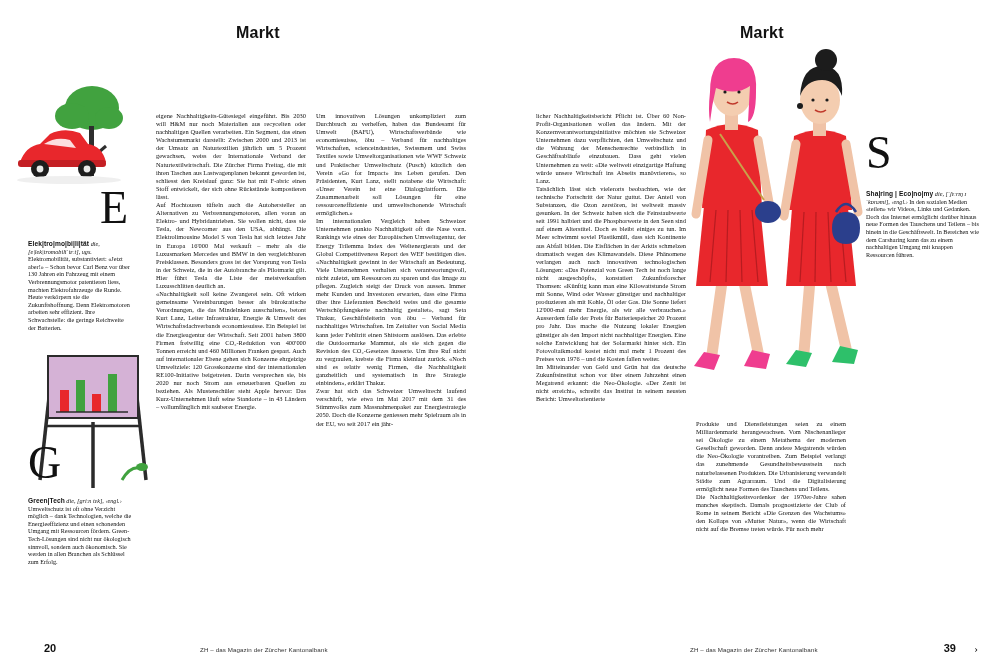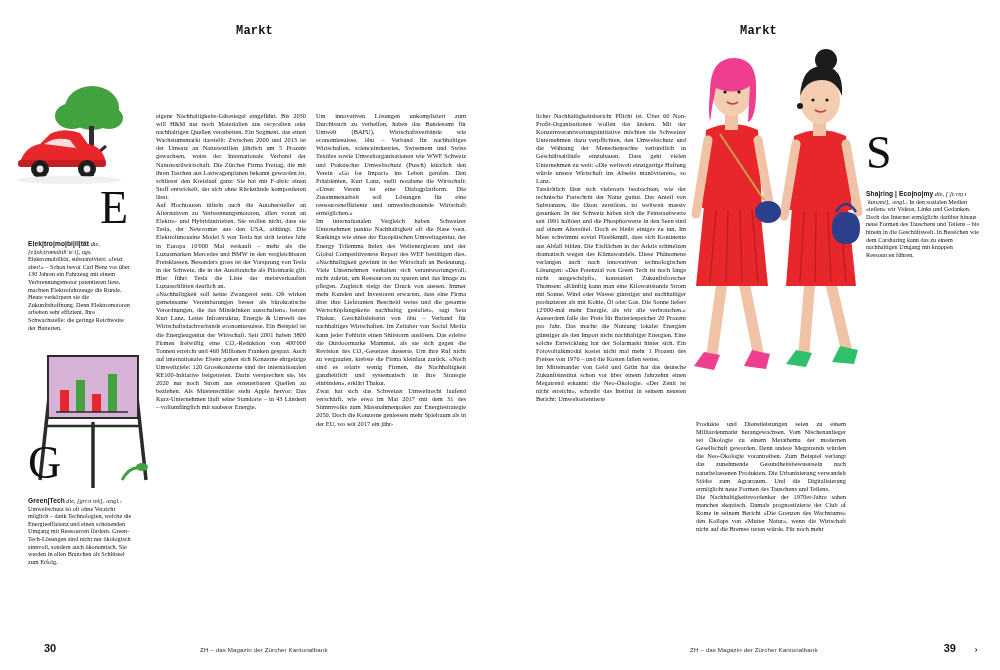--- a/index.html
+++ b/index.html
@@ -11,22 +11,22 @@
     overflow:hidden;
     position:relative;
   }
   .spread { position:absolute; inset:0; display:flex; }
   .page { position:relative; width:500px; height:670px; }
   .page-left  { border-right:0px solid #eee; }
 
   
   .runhead {
     position:absolute; top:24px;
-    font-family:Liberation Mono, monospace;
-    font-weight:bold; font-size:12px; letter-spacing:0.2px; color:#111;
+    font-family:Liberation Sans, sans-serif;
+    font-weight:bold; font-size:16px; letter-spacing:0.2px; color:#111;
   }
   .runhead-left  { left:236px; }
   .runhead-right { left:740px; }
 
   
   .folio {
     position:absolute; bottom:16px;
     font-family:"Liberation Sans", sans-serif;
     font-size:11px; color:#111; font-weight:bold;
   }
@@ -179,21 +179,21 @@
       <p>Auf Hochtouren tüfteln auch die Autohersteller an Alternativen zu Verbrennungsmotoren, allen voran an Elektro- und Hybridantrieben. Sie wollen nicht, dass sie Tesla, der Newcomer aus den USA, abhängt. Die Elektrolimousine Model S von Tesla hat sich letztes Jahr in Europa 16'000 Mal verkauft – mehr als die Luxusmarken Mercedes und BMW in den vergleichbaren Preisklassen. Besonders gross ist der Vorsprung von Tesla in der Schweiz, die in der Autobranche als Pilotmarkt gilt. Hier führt Tesla die Liste der meistverkauften Luxusschlitten deutlich an.</p>
       <p>«Nachhaltigkeit soll keine Zwangerei sein. Oft wirken gemeinsame Vereinbarungen besser als bürokratische Verordnungen, die das Mindelnken ausschalten», betont Kurt Lanz, Leiter Infrastruktur, Energie &amp; Umwelt des Wirtschaftsdachverbands economiesuisse. Ein Beispiel ist die Energieagentur der Wirtschaft. Seit 2001 haben 3800 Firmen freiwillig eine CO₂-Reduktion von 400'000 Tonnen erreicht und 460 Millionen Franken gespart. Auch auf internationaler Ebene gehen sich Konzerne ehrgeizige Umweltziele: 120 Grosskonzerne sind der internationalen RE100-Initiative beigetreten. Darin versprechen sie, bis 2020 nur noch Strom aus erneuerbaren Quellen zu beziehen. Als Mustenschüler steht Apple hervor: Das Kurz-Unternehmen läuft seine Standorte – in 43 Ländern – vollumfänglich mit sauberer Energie.</p>
     </div>
 
     <div class="col c2">
       <p>Um innovativen Lösungen unkompliziert zum Durchbruch zu verhelfen, haben das Bundesamt für Umwelt (BAFU), Wirtschaftsverbände wie economiesuisse, öbu – Verband für nachhaltiges Wirtschaften, scienceindustries, Swissmem und Swiss Textiles sowie Umweltorganisationen wie WWF Schweiz und Praktischer Umweltschutz (Pusch) kürzlich den Verein «Go for Impact» ins Leben gerufen. Den Präsidenten, Kurt Lanz, stellt notabene die Wirtschaft: «Unser Verein ist eine Dialogplattform. Die Zusammenarbeit soll Lösungen für eine ressourceneffiziente und umweltschonende Wirtschaft ermöglichen.»</p>
       <p>Im internationalen Vergleich haben Schweizer Unternehmen punkto Nachhaltigkeit oft die Nase vorn. Rankings wie eines der Europäischen Umweltagentur, der Energy Trilemma Index des Weltenergierats und der Global Competitiveness Report des WEF bestätigen dies. «Nachhaltigkeit gewinnt in der Wirtschaft an Bedeutung. Viele Unternehmen verhalten sich verantwortungsvoll, nicht zuletzt, um Ressourcen zu sparen und das Image zu pflegen. Zugleich steigt der Druck von aussen. Immer mehr Kunden und Investoren erwarten, dass eine Firma über ihre Lieferanten Bescheid weiss und die gesamte Wertschöpfungskette nachhaltig gestaltet», sagt Seta Thakur, Geschäftsleiterin von öbu – Verband für nachhaltiges Wirtschaften. Im Zeitalter von Social Media kann jeder Fehltritt einen Shitstorm auslösen. Das erlebte die Outdoormarke Mammut, als sie sich gegen die Revision des CO₂-Gesetzes äusserte. Um ihre Ruf nicht zu vergraulen, krebste die Firma kleinlaut zurück. «Noch sind es relativ wenig Firmen, die Nachhaltigkeit ganzheitlich und systematisch in ihre Strategie einbinden», erklärt Thakur.</p>
       <p>Zwar hat sich das Schweizer Umweltrecht laufend verschärft, wie etwa im Mai 2017 mit dem 31 des Stimmvolks zum Massnahmenpaket zur Energiestrategie 2050. Doch die Konzerne geniessen mehr Spielraum als in der EU, wo seit 2017 ein jähr-</p>
     </div>
 
-    <div class="folio folio-left">30</div>
+    <div class="folio folio-left">20</div>
     <div class="colophon colophon-left">ZH – das Magazin der Zürcher Kantonalbank</div>
   </div>
 
   <div class="page page-right">
 
     <div class="runhead runhead-right" style="left:240px;">Markt</div>
 
     <div class="illus-women" style="left:160px; top:30px;">
       <svg width="230" height="380" viewBox="0 0 230 380">
 

